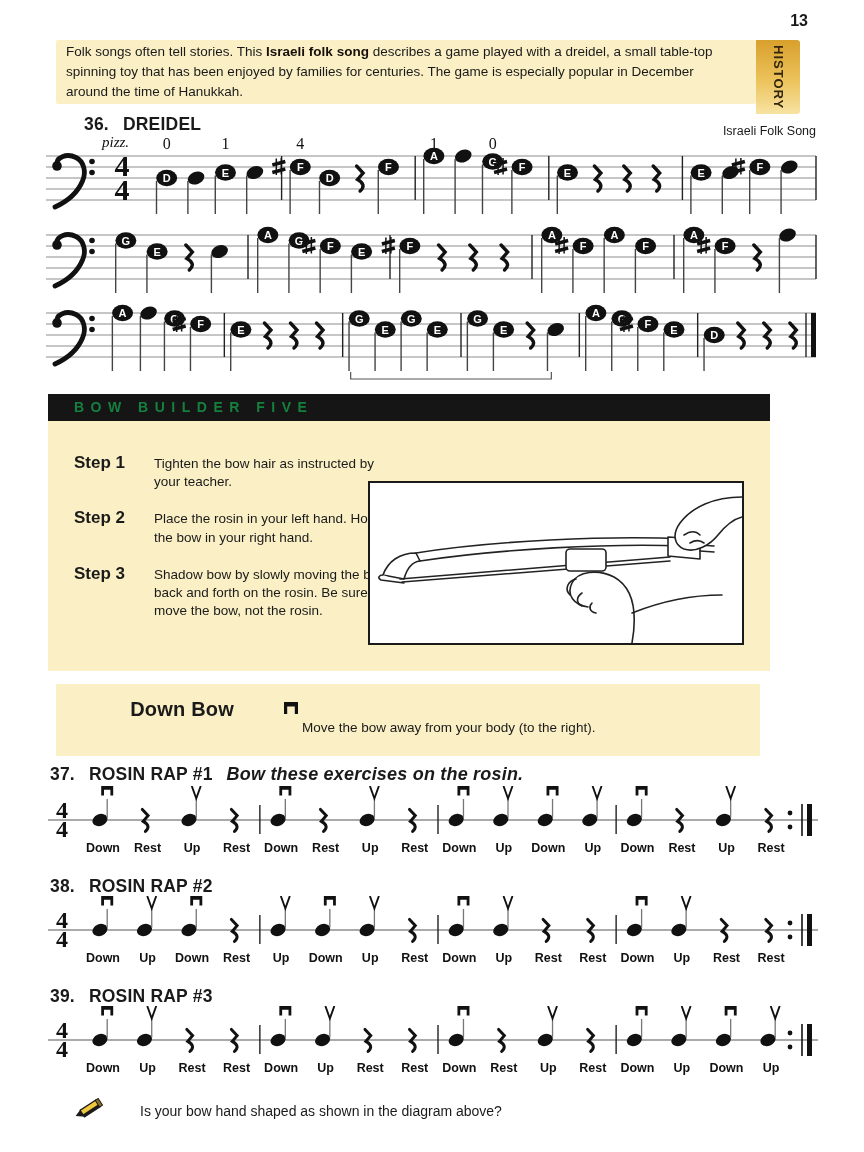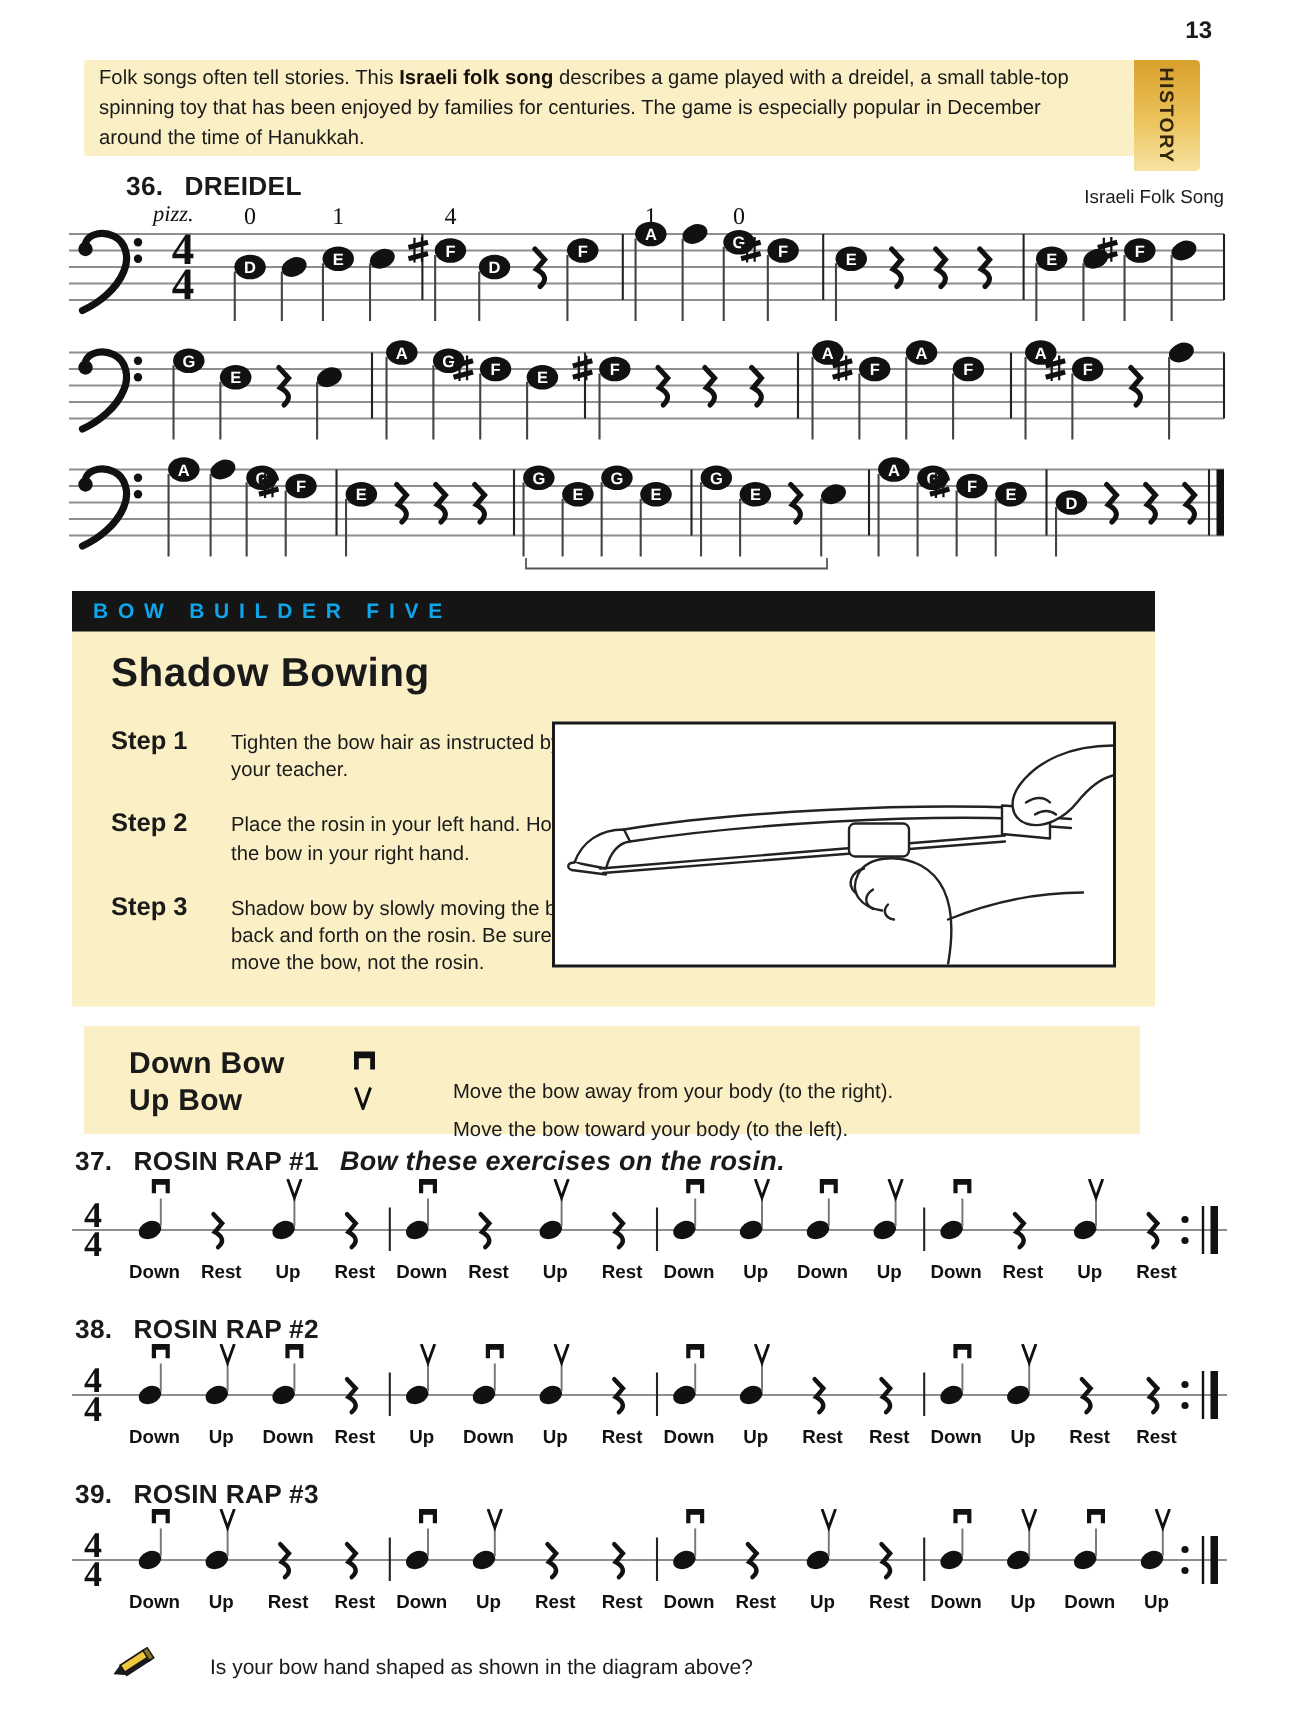--- a/index.html
+++ b/index.html
@@ -20,37 +20,37 @@
   #history-tab span{writing-mode:vertical-rl;font-weight:bold;font-size:13px;
       letter-spacing:1px;color:#33260a;}
   
   .ex-head{font-weight:bold;font-size:17.5px;letter-spacing:.2px;}
   .ex-head .num{margin-right:14px;text-align:center;}
   .ex-sub{font-style:italic;font-weight:600;font-size:18px;margin-left:14px;margin-top:21px;}
   #ex36-head{left:84px;top:114px;}
   #credit36{right:48px;top:124px;font-size:12.5px;}
   
   #bb-banner{left:48px;top:394px;width:722px;height:43px;background:#151515;
-      color:#0ea5e9;font-weight:bold;font-size:14px;letter-spacing:6.5px;
-      line-height:27px;padding-left:14px;box-sizing:border-box;}
+      color:#15803d;font-weight:bold;font-size:14px;letter-spacing:6.5px;
+      line-height:27px;padding-left:26px;box-sizing:border-box;}
   
   #bb-box{left:48px;top:421px;width:722px;height:250px;background:#FBF0C5;
       box-sizing:border-box;padding:12px 0 0 26px;}
   #bb-heading{font-size:27px;font-weight:bold;margin:0;letter-spacing:.3px;}
   #bb-intro{font-size:13.5px;margin-top:3px;}
   #bb-steps{margin-top:20px;}
   .bb-step{display:grid;grid-template-columns:76px 244px;column-gap:4px;
       margin-bottom:17px;}
   .bb-step .slabel{font-weight:bold;font-size:17px;}
   .bb-step .stext{font-size:13.5px;line-height:1.35;padding-top:2px;}
   #bow-frame{position:absolute;left:320px;top:60px;width:376px;height:164px;
       background:#fff;border:2px solid #1a1a1a;box-sizing:border-box;}
   
   #downup-box{left:56px;top:684px;width:704px;height:72px;background:#FBF0C5;
-      box-sizing:border-box;padding:13px 0 0 30px;}
+      box-sizing:border-box;padding:13px 0 0 30px;text-align:right;}
   .du-row{display:flex;align-items:center;height:25px;}
   .du-term{width:148px;font-size:20px;font-weight:bold;letter-spacing:.2px;}
   .du-sym{width:68px;}
   .du-desc{font-size:13.5px;margin-top:36px;}
   
   #ex37-head{left:50px;top:764px;}
   #ex38-head{left:50px;top:876px;}
   #ex39-head{left:50px;top:986px;}
   .rap-svg{left:44px;}
   #rap37{top:786px;} #rap38{top:896px;} #rap39{top:1006px;}
@@ -443,21 +443,20 @@
     <path d="M 719.8,40 L 726.3,47 L 720.8,53.5 C 727.3,57 727.8,61 723.3,65" fill="none" stroke="#111" stroke-width="3.4" stroke-linecap="round"></path>
     <path d="M 745.8333333333333,40 L 752.3333333333333,47 L 746.8333333333333,53.5 C 753.3333333333333,57 753.8333333333333,61 749.3333333333333,65" fill="none" stroke="#111" stroke-width="3.4" stroke-linecap="round"></path>
     <g>
       <path d="M 306.66666666666663,89 V 96 H 507.33333333333326 V 89" stroke="#555" stroke-width="1.2" fill="none"></path>
     </g>
   </svg>
 
 <div class="abs" id="bb-banner">BOW BUILDER FIVE</div>
 
 <div class="abs" id="bb-box">
-  <h2 id="bb-heading">Shadow Bowing</h2>
   <div id="bb-steps">
     <div class="bb-step">
       <span class="slabel">Step 1</span>
       <span class="stext">Tighten the bow hair as instructed by your teacher.</span>
     </div>
     <div class="bb-step">
       <span class="slabel">Step 2</span>
       <span class="stext">Place the rosin in your left hand. Hold the bow in your right hand.</span>
     </div>
     <div class="bb-step">
@@ -497,29 +496,20 @@
 <div class="abs" id="downup-box">
   <div class="du-row">
     <span class="du-term">Down Bow</span>
     <span class="du-sym">
       <svg width="20" height="14" viewBox="0 0 20 14">
           <path d="M2,13 V1 H16 V13 H12.8 V5.5 H5.2 V13 Z" fill="#111"></path>
         </svg>
     </span>
     <span class="du-desc">Move the bow away from your body (to the right).</span>
   </div>
-  <div class="du-row">
-    <span class="du-sym" style="width:148px"><span class="du-term">Up Bow</span></span>
-    <span class="du-sym">
-      <svg width="16" height="16" viewBox="0 0 16 16">
-          <path d="M3,1 L8,15 L13,1" stroke="#111" stroke-width="2" fill="none"></path>
-        </svg>
-    </span>
-    <span class="du-desc">Move the bow toward your body (to the left).</span>
-  </div>
 </div>
 
 <div class="abs ex-head" id="ex37-head">
   <span class="num">37.</span><span>ROSIN RAP #1</span><span class="ex-sub">Bow these exercises on the rosin.</span>
 </div>
 <svg class="abs rap-svg" id="rap37" width="780" height="94">
     <line x1="4" y1="34" x2="774" y2="34" stroke="#8e8e8e" stroke-width="1.3"></line>
     <g>
       <text x="18" y="32" text-anchor="middle" font-family="&quot;Liberation Serif&quot;,serif" font-weight="bold" font-size="24px" fill="#111">4</text>
       <text x="18" y="51" text-anchor="middle" font-family="&quot;Liberation Serif&quot;,serif" font-weight="bold" font-size="24px" fill="#111">4</text>

